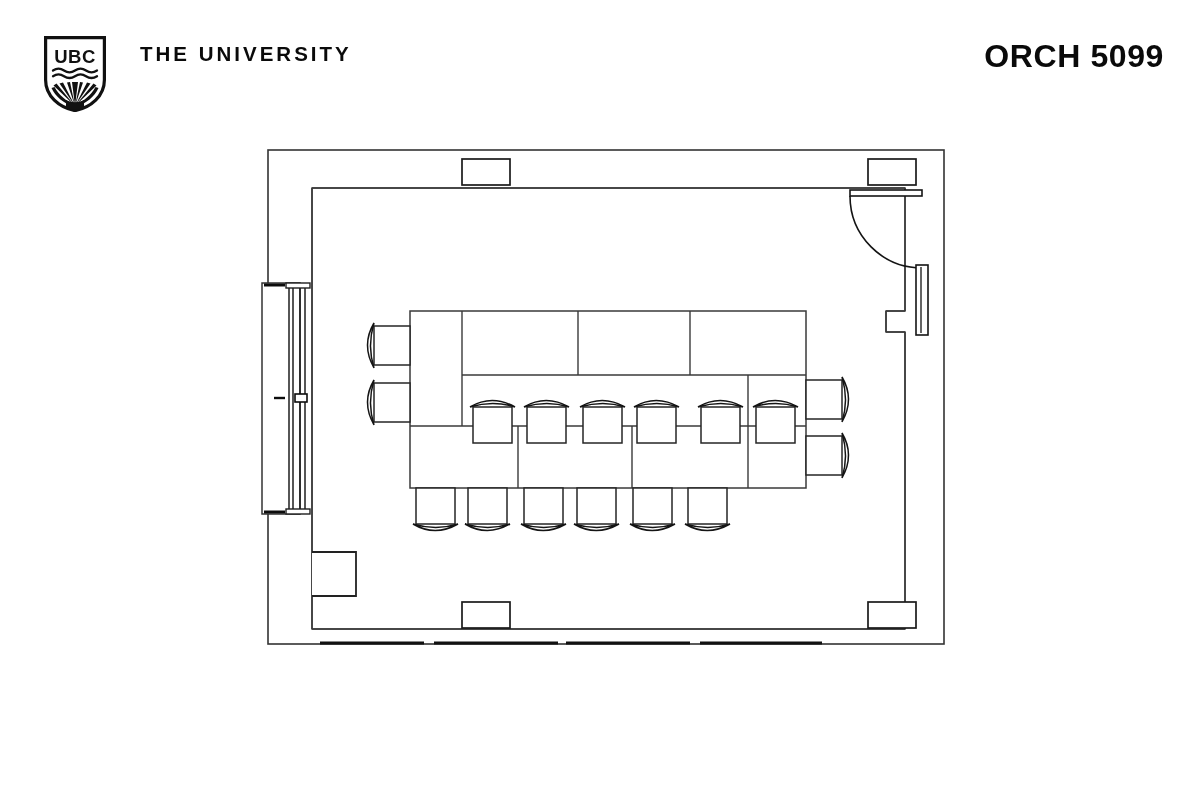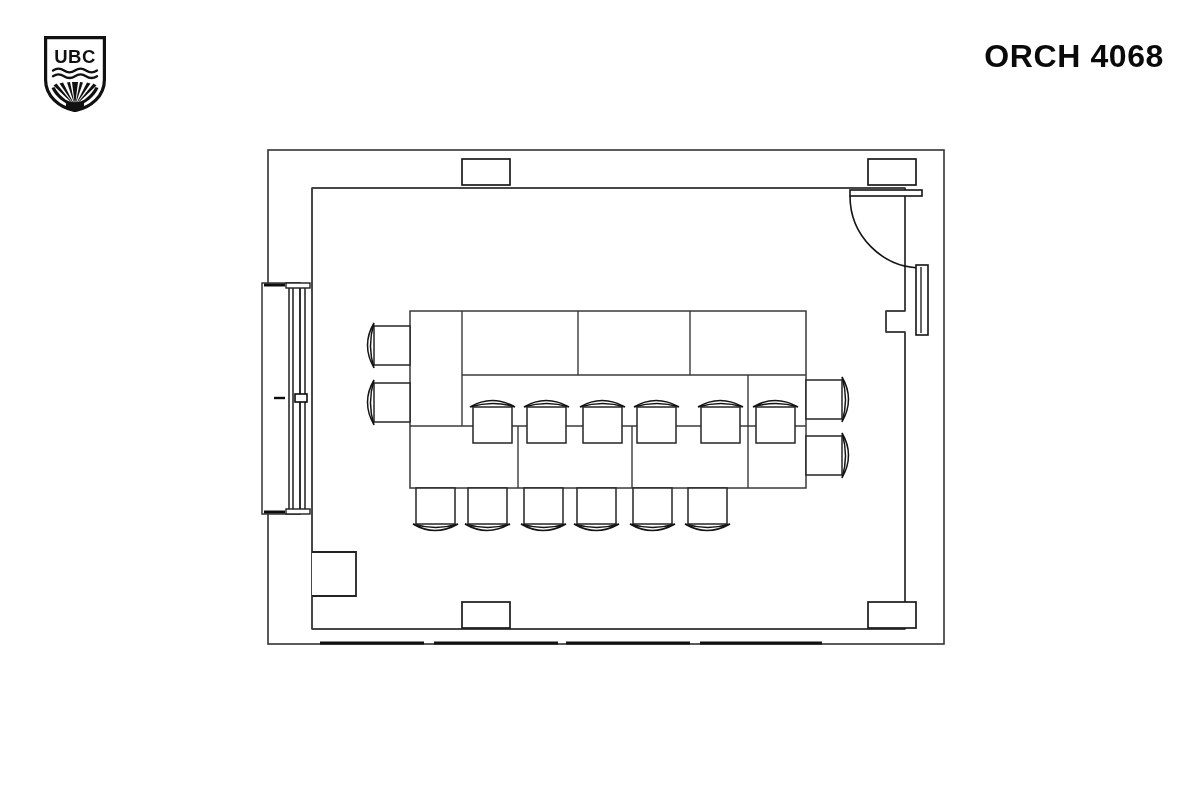--- a/index.html
+++ b/index.html
@@ -111,24 +111,25 @@
         <path d="M31 70 L46.5 47.5 L43 46.6 Z"></path>
         <path d="M31 70 L9.5 49.5 L12.5 47.6 Z"></path>
         <path d="M31 70 L52.5 49.5 L49.5 47.6 Z"></path>
         <path d="M31 71 C20 68 11 60 7.5 52 L10.5 51 C15 59 22 65.5 31 68 Z"></path>
         <path d="M31 71 C42 68 51 60 54.5 52 L51.5 51 C47 59 40 65.5 31 68 Z"></path>
         <path d="M22 72.2 C28 74 34 74 40 72.2 L40 64 C34 67 28 67 22 64 Z"></path>
       </g>
     </svg>
 
     <div id="wordmark">
+      <div class="wordmark-line">THE UNIVERSITY</div>
     </div>
   </div>
 
-  <div id="room-title">ORCH 4068</div>
+  <div id="room-title">ORCH 5099</div>
 </div>
 
 <div id="floor-plan-wrap">
   <svg id="floor-plan-svg" viewBox="0 0 1200 670" shape-rendering="geometricPrecision">
 
     <g fill="none">
 
       <rect x="268" y="20" width="676" height="494" fill="#ffffff" stroke="#333333" stroke-width="1.6"></rect>
 
       <path d="M312 58 L905 58 L905 181 L886 181 L886 202 L905 202 L905 499 L312 499 Z" fill="#ffffff" stroke="#444444" stroke-width="1.5"></path>

